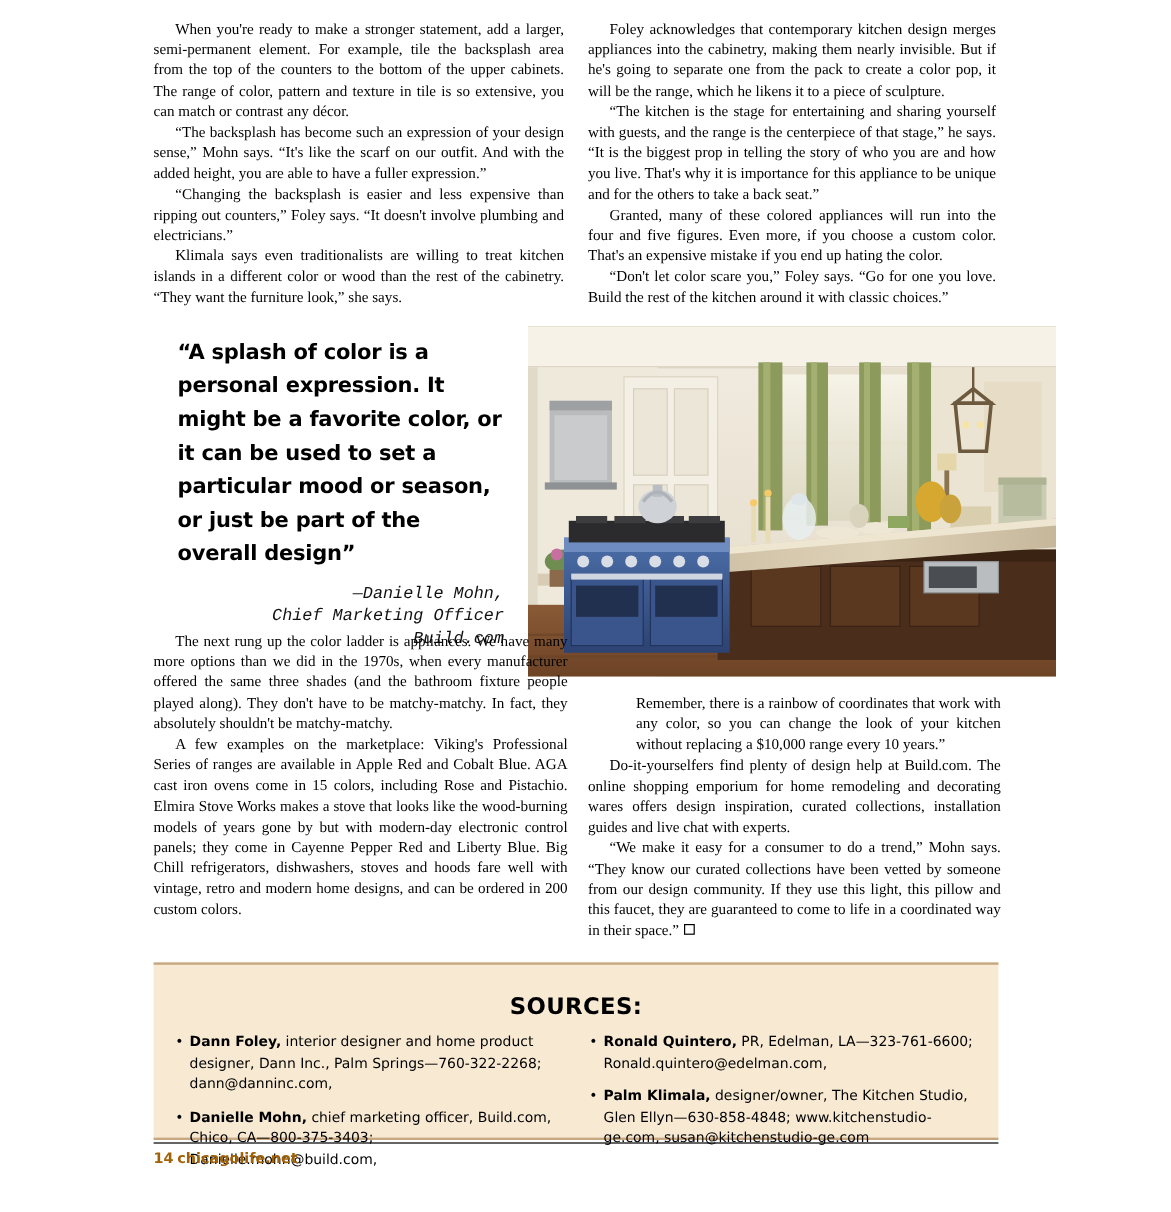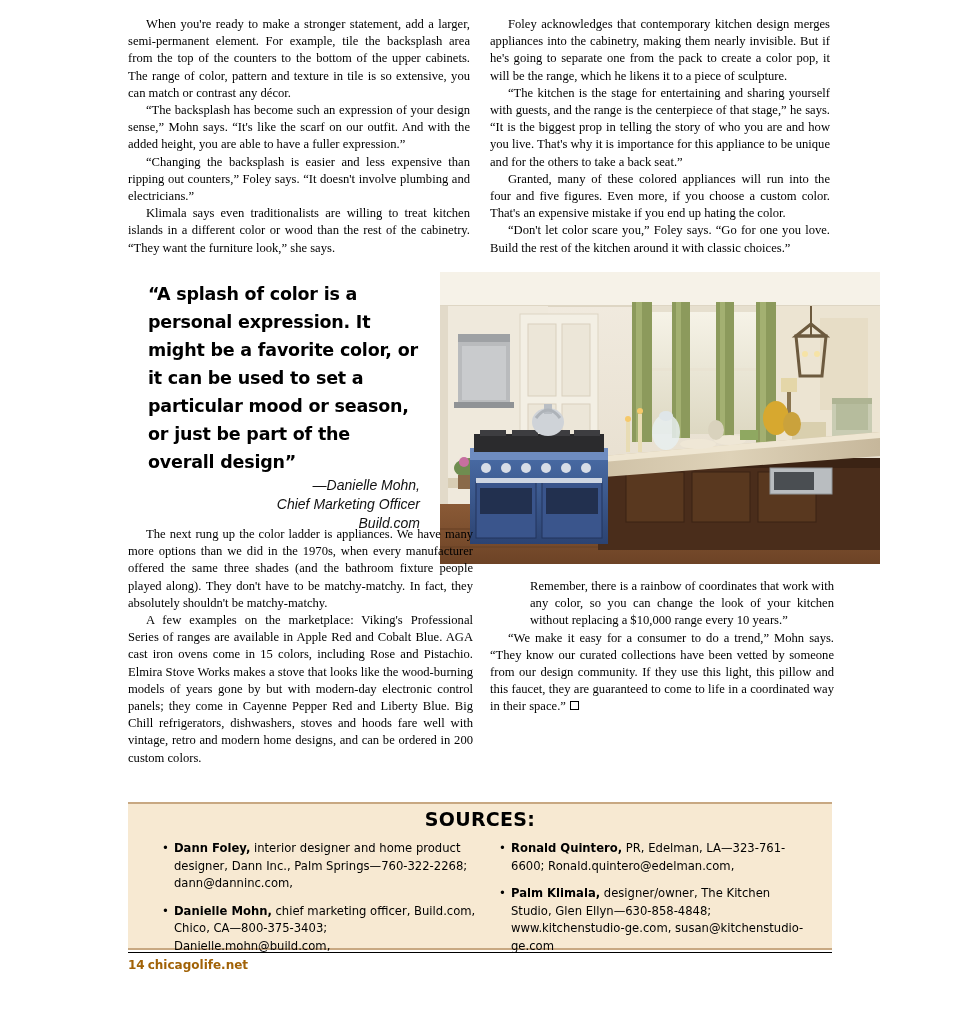--- a/index.html
+++ b/index.html
@@ -71,22 +71,23 @@
   }
   .pullquote .pq-text {
     font-family: "DejaVu Sans", sans-serif;
     font-weight: bold;
     font-size: 17.5px;
     line-height: 28px;
     color: #000;
     letter-spacing: -0.2px;
   }
   .pq-attrib {
+    margin-top: 10px;
     text-align: right;
-    font-family: Liberation Sans, sans-serif;
+    font-family: Liberation Mono, monospace;
     font-style: italic;
     font-size: 14px;
     line-height: 19px;
     color: #111;
   }
 
   
   .photo {
     position: absolute;
     left: 440px;
@@ -107,26 +108,26 @@
     height: 144px;
     background: #f7e9d2;
     border-top: 2px solid #c8a882;
     border-bottom: 2px solid #c8a882;
   }
   .sources-title {
     text-align: center;
     font-family: "DejaVu Sans", sans-serif;
     font-weight: bold;
     font-size: 19px;
-    padding-top: 4px;
+    padding-top: 24px;
     letter-spacing: 0.3px;
   }
   .sources-cols {
     display: flex;
-    padding: 10px 18px 0 34px;
+    padding: 10px 18px 0 18px;
     gap: 22px;
   }
   .sources-col { width: 50%; }
   .source-item {
     font-family: "DejaVu Sans", sans-serif;
     font-size: 11.6px;
     line-height: 17.5px;
     margin-bottom: 10px;
     position: relative;
     padding-left: 12px;
@@ -337,20 +338,21 @@
     </svg>
   </div>
 
   <div class="col-left-lower">
     <p class="body">The next rung up the color ladder is appliances. We have many more options than we did in the 1970s, when every manufacturer offered the same three shades (and the bathroom fixture people played along). They don't have to be matchy-matchy. In fact, they absolutely shouldn't be matchy-matchy.</p>
     <p class="body">A few examples on the marketplace: Viking's Professional Series of ranges are available in Apple Red and Cobalt Blue. AGA cast iron ovens come in 15 colors, including Rose and Pistachio. Elmira Stove Works makes a stove that looks like the wood-burning models of years gone by but with modern-day electronic control panels; they come in Cayenne Pepper Red and Liberty Blue. Big Chill refrigerators, dishwashers, stoves and hoods fare well with vintage, retro and modern home designs, and can be ordered in 200 custom colors.</p>
   </div>
 
   <div class="col-right-lower">
     <p class="body noind">Remember, there is a rainbow of coordinates that work with any color, so you can change the look of your kitchen without replacing a $10,000 range every 10 years.”</p>
+    <p class="body">Do-it-yourselfers find plenty of design help at Build.com. The online shopping emporium for home remodeling and decorating wares offers design inspiration, curated collections, installation guides and live chat with experts.</p>
     <p class="body"><span>“We make it easy for a consumer to do a trend,” Mohn says. “They know our curated collections have been vetted by someone from our design community. If they use this light, this pillow and this faucet, they are guaranteed to come to life in a coordinated way in their space.”</span><span class="endmark"></span></p>
   </div>
 
   <div class="sources">
     <div class="sources-title">SOURCES:</div>
     <div class="sources-cols">
       <div class="sources-col">
         <div class="source-item">
           <b>Dann Foley,</b>
           <span>interior designer and home product designer, Dann Inc., Palm Springs—760-322-2268; dann@danninc.com,</span>

